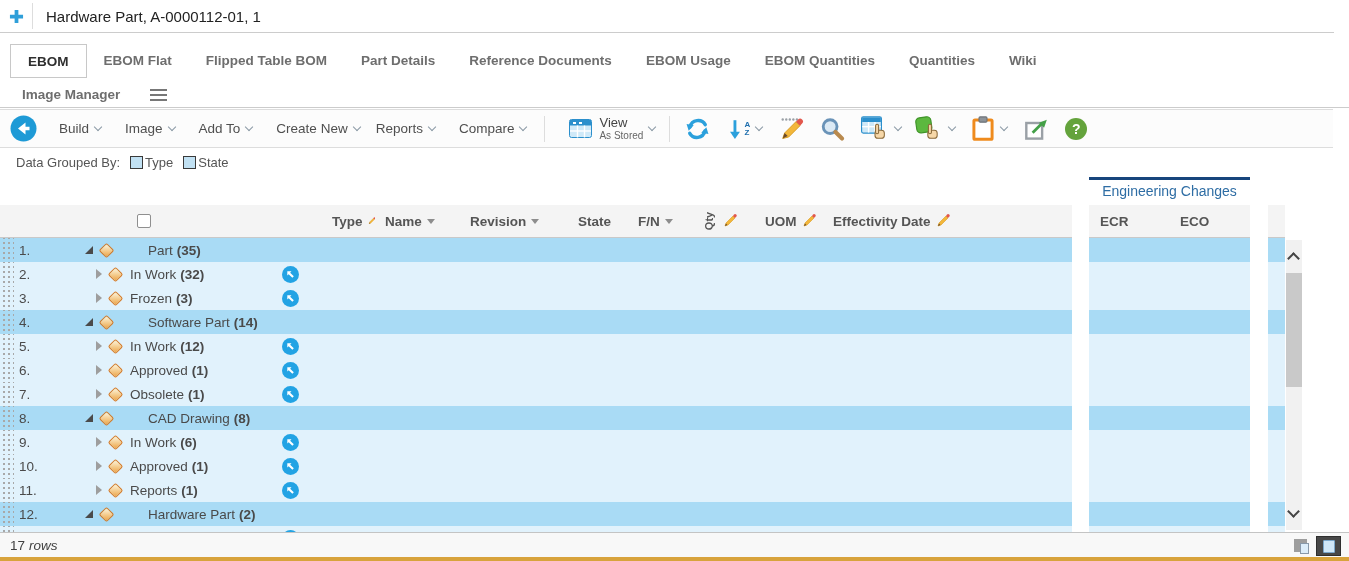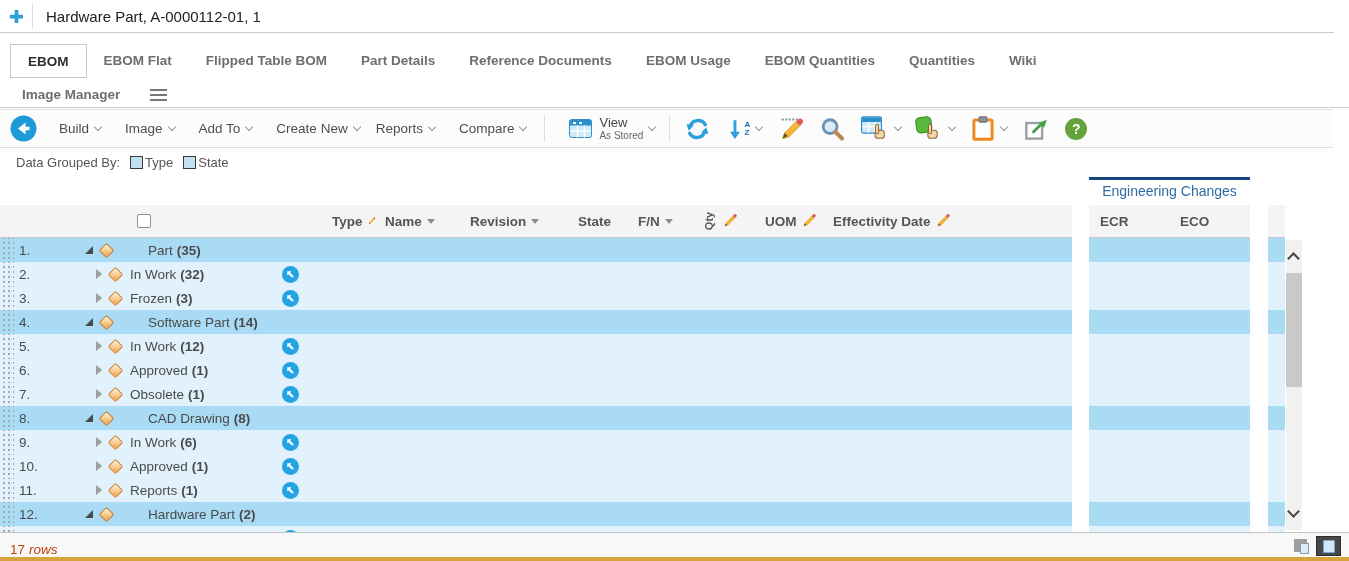--- a/index.html
+++ b/index.html
@@ -82,21 +82,21 @@
   .srow:nth-child(1), .srow:nth-child(4), .srow:nth-child(8), .srow:nth-child(12) { background:#a9dbf5; }
 
   
   .vscroll { position:absolute; left:1286px; top:240px; width:16px; height:290px; background:#f1f1f1; }
   .sb-up, .sb-down { position:absolute; left:3px; width:9px; height:9px; cursor:pointer; }
   .sb-up { top:14px; border-top:2.6px solid #444; border-right:2.6px solid #444; transform:rotate(-45deg); }
   .sb-down { bottom:14px; border-bottom:2.6px solid #444; border-right:2.6px solid #444; transform:rotate(45deg); }
   .sb-thumb { position:absolute; top:33px; left:0; width:16px; height:114px; background:#c9c9c9; cursor:grab; }
 
   
-  .statusbar { position:absolute; top:532px; left:0; right:0; height:25px; background:#f8f8f8; border-top:1px solid #c4c4c4; display:flex; align-items:flex-end; font-size:13.5px; color:#c2410c; }
+  .statusbar { position:absolute; top:532px; left:0; right:0; height:25px; background:#f8f8f8; border-top:1px solid #c4c4c4; display:flex; align-items:center; font-size:13.5px; color:#404040; }
   .rowcount { margin-left:10px; }
   .rowcount i { margin-left:4px; }
   .win-ic1 { position:absolute; right:42px; top:6px; width:13px; height:13px; background:#9e9e9e; cursor:pointer; }
   .win-ic1 div { position:absolute; right:-2px; bottom:-2px; width:9px; height:11px; background:#dcedfa; border:1px solid #8899aa; }
   .win-ic2 { position:absolute; right:8px; top:3px; width:25px; height:20px; background:#474747; border:1px solid #2e2e2e; display:flex; align-items:center; justify-content:center; cursor:pointer; }
   .win-ic2 div { width:12px; height:13px; background:#cfe7f8; border:1px solid #7aa7cc; border-radius:1px; }
 
   .goldline { position:absolute; top:557px; left:0; right:0; height:4px; background:#d8a33c; }
 </style>
 </head>

